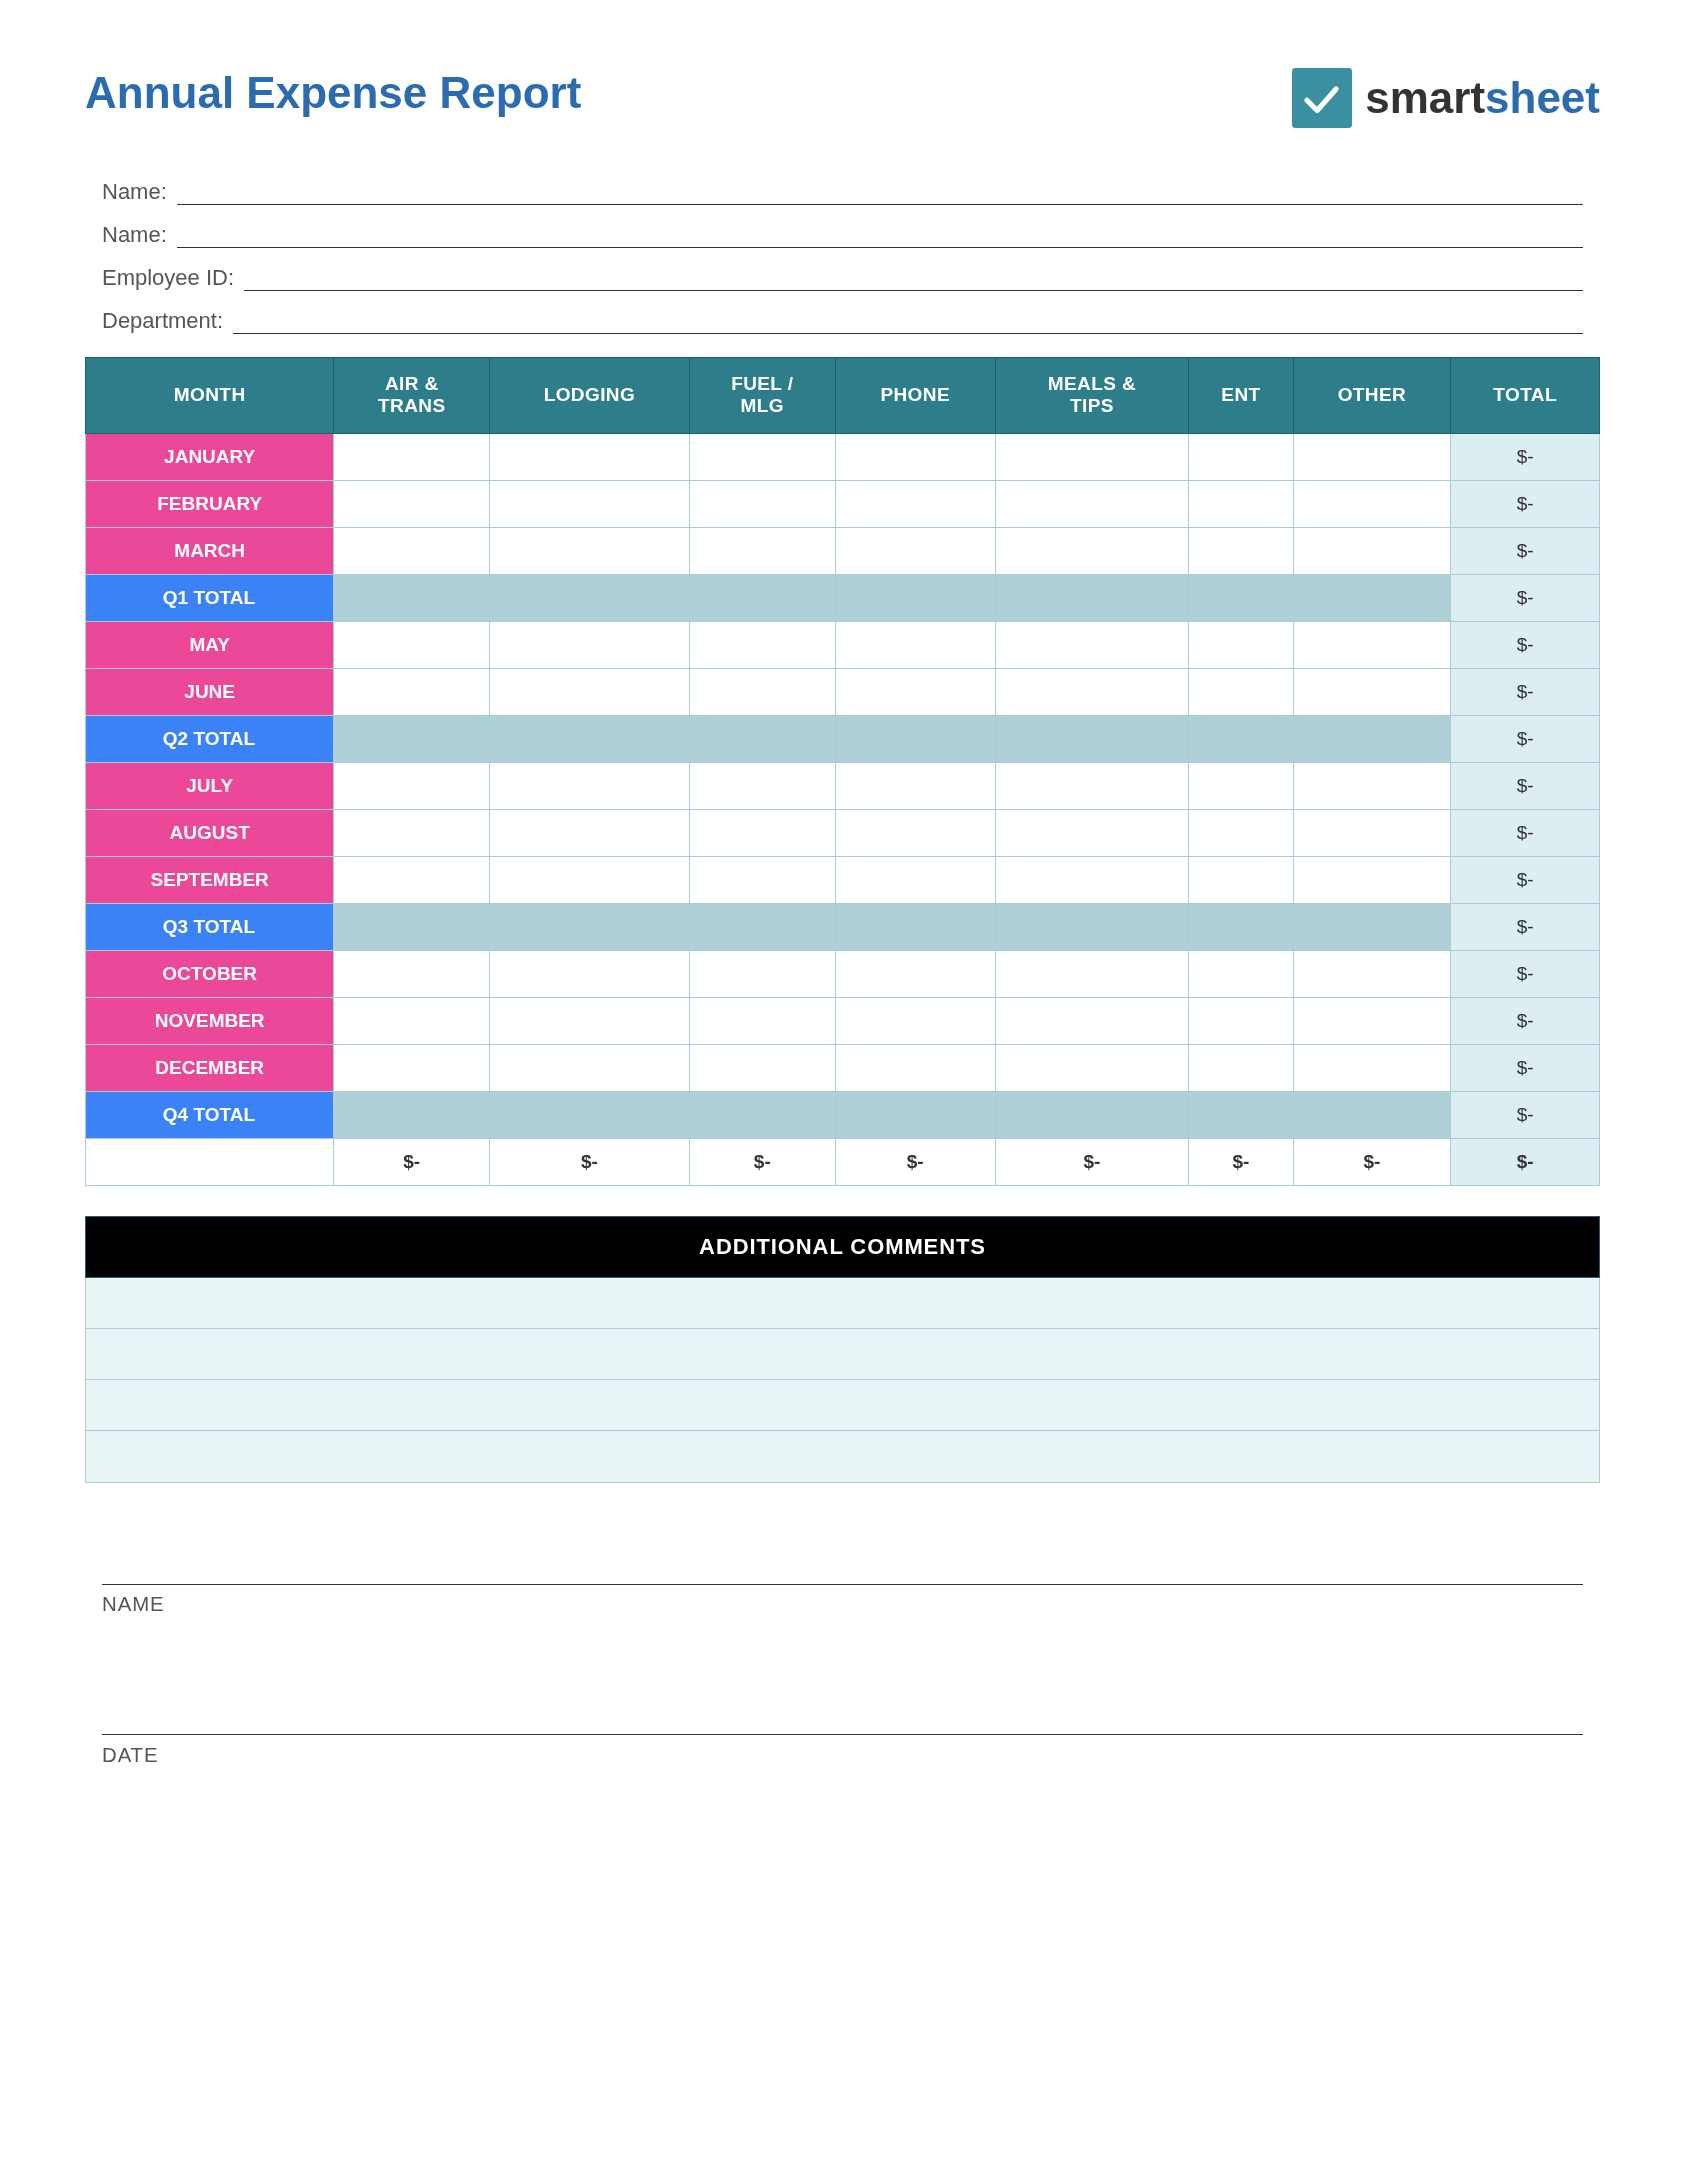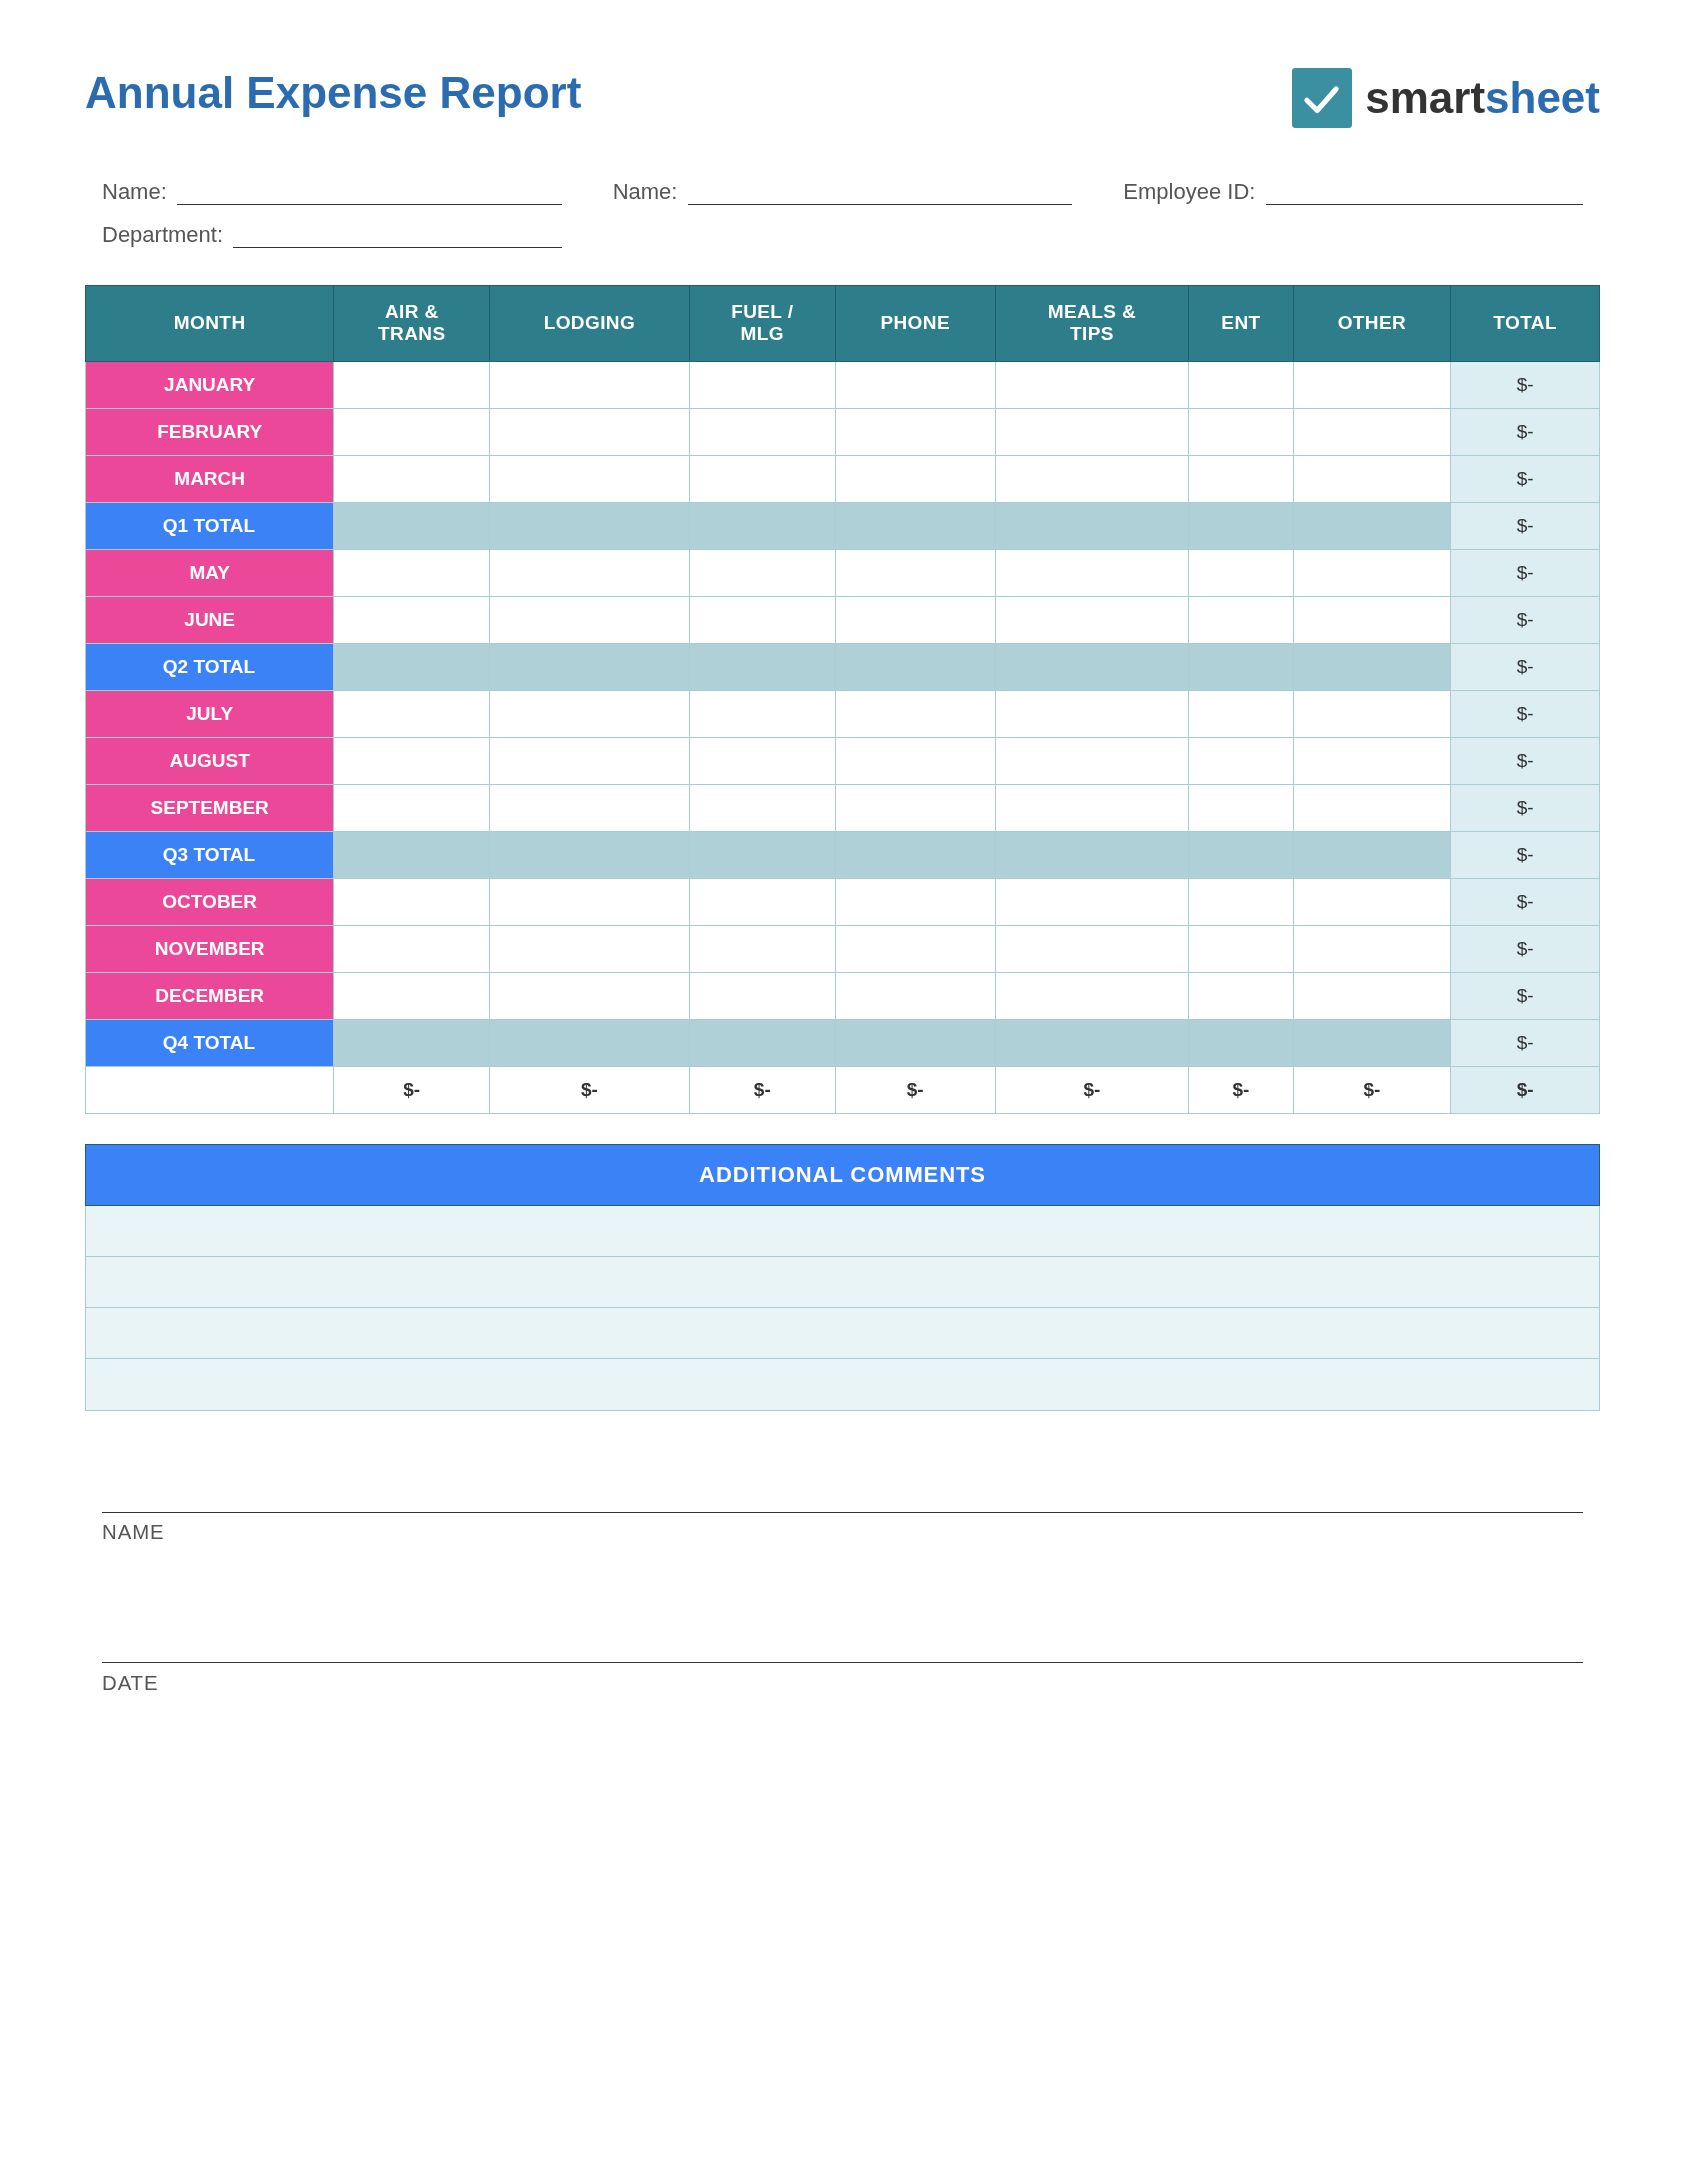--- a/index.html
+++ b/index.html
@@ -51,23 +51,23 @@
       color: #333;
     }
     .logo-text span {
       font-weight: bold;
       color: #333;
     }
 
     
     .form-fields {
       display: grid;
-      grid-template-columns: 1fr 1fr 1fr;
+      grid-template-columns: 1fr;
       gap: 17px 51px;
-      margin-bottom: 37px;
+      margin-bottom: 23px;
       padding: 0 17px;
     }
     .field-row {
       display: flex;
       align-items: center;
       gap: 10.2px;
       font-size: 22px;
       color: #555;
     }
     .field-row label {
@@ -144,21 +144,21 @@
     }
     .expense-table th.total-col {
       background: #2d7d8a !important;
     }
 
     
     .comments-section {
       margin-bottom: 68px;
     }
     .comments-header {
-      background: #3b82f6;
+      background: #000000;
       color: #fff;
       text-align: center;
       padding: 17px;
       font-size: 22px;
       font-weight: bold;
       text-transform: uppercase;
       letter-spacing: 0.9px;
       border: 0.9px solid #1e6070;
     }
     .comments-body {

